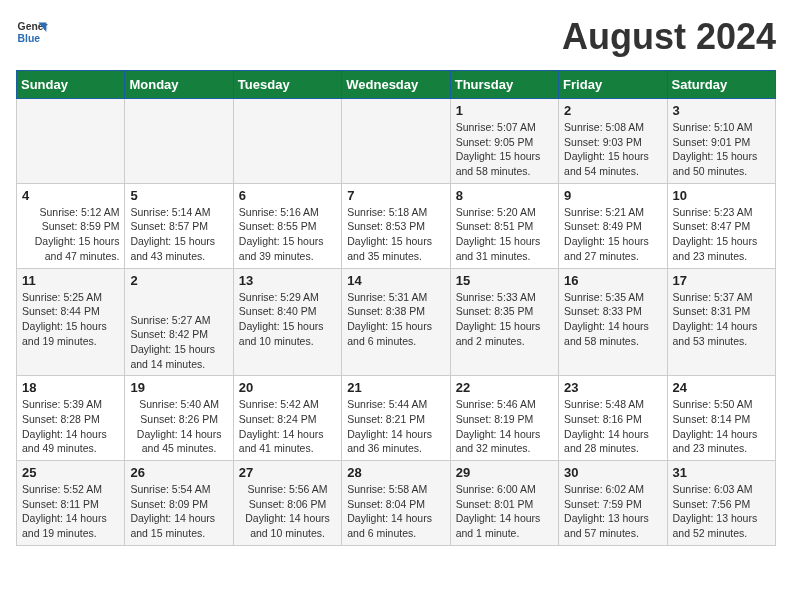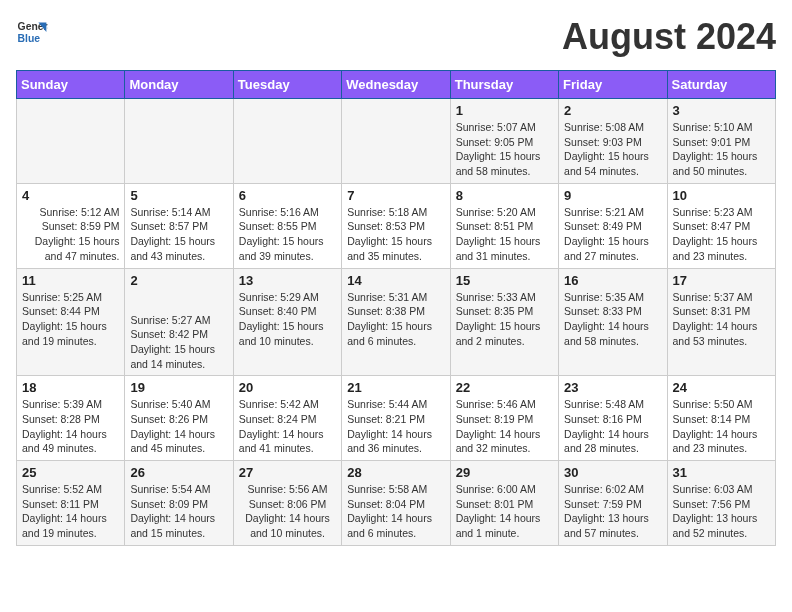--- a/index.html
+++ b/index.html
@@ -36,21 +36,21 @@
     .subtitle {
       font-size: 16px;
       color: #555;
     }
     table {
       width: 100%;
       border-collapse: collapse;
       font-size: 11px;
     }
     thead tr th {
-      background: #8b5cf6;
+      background: #15803d;
       color: #fff;
       padding: 6px 4px;
       text-align: left;
       font-size: 13px;
       font-weight: bold;
       border: 1px solid #1a5da0;
     }
     tbody tr td {
       border: 1px solid #ccc;
       padding: 4px 5px;
@@ -242,21 +242,21 @@
       <tr>
         <td>
           <span class="day-num">18</span>
           <div class="day-info" style="white-space: pre-line;">Sunrise: 5:39 AM
 Sunset: 8:28 PM
 Daylight: 14 hours
 and 49 minutes.</div>
         </td>
         <td>
           <span class="day-num">19</span>
-          <div class="day-info" style="white-space: pre-line;">Sunrise: 5:40 AM
+          <div class="day-info" style="white-space: pre-line; text-align: center;">Sunrise: 5:40 AM
 Sunset: 8:26 PM
 Daylight: 14 hours
 and 45 minutes.</div>
         </td>
         <td>
           <span class="day-num">20</span>
           <div class="day-info" style="white-space: pre-line;">Sunrise: 5:42 AM
 Sunset: 8:24 PM
 Daylight: 14 hours
 and 41 minutes.</div>

